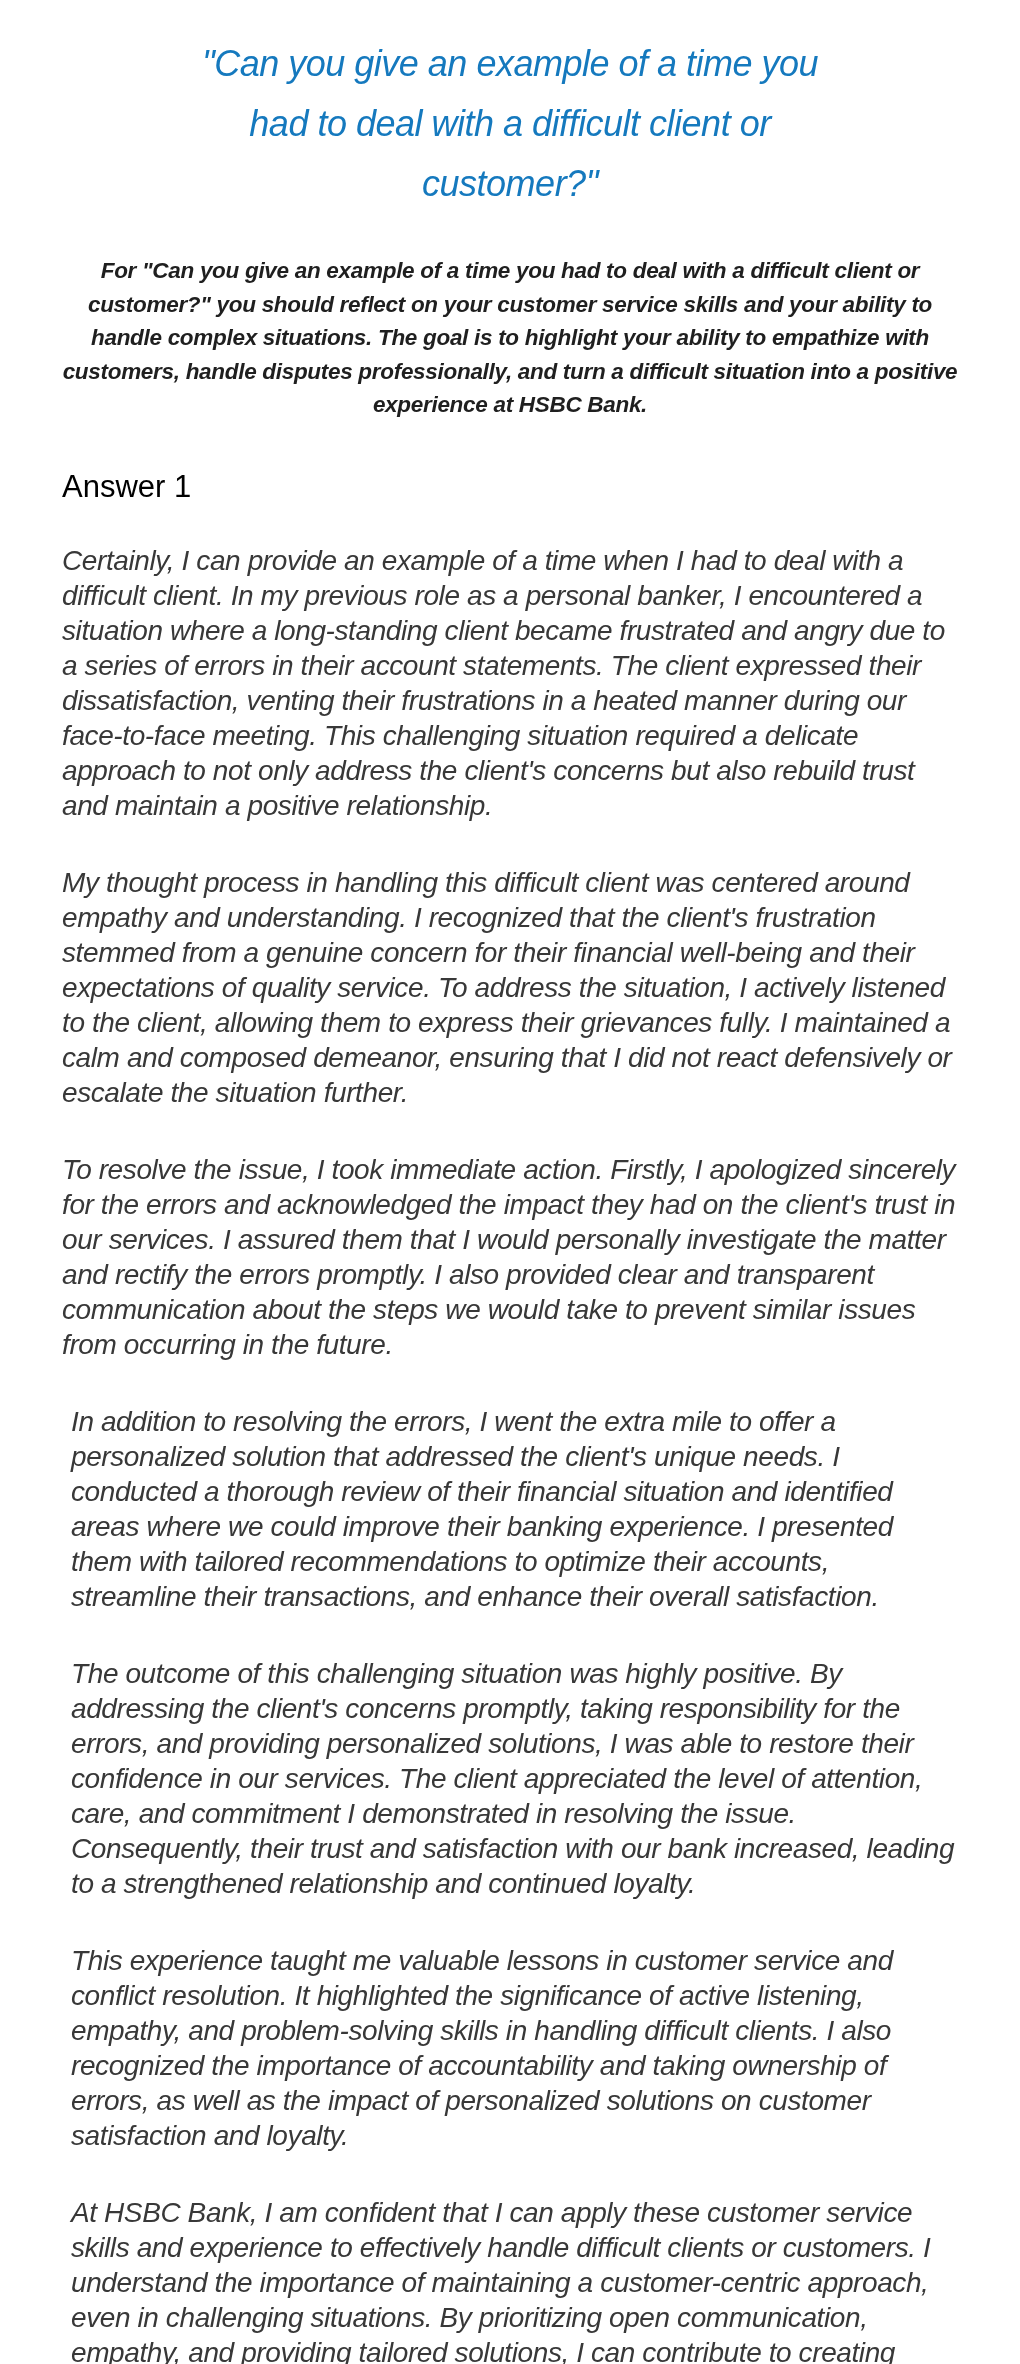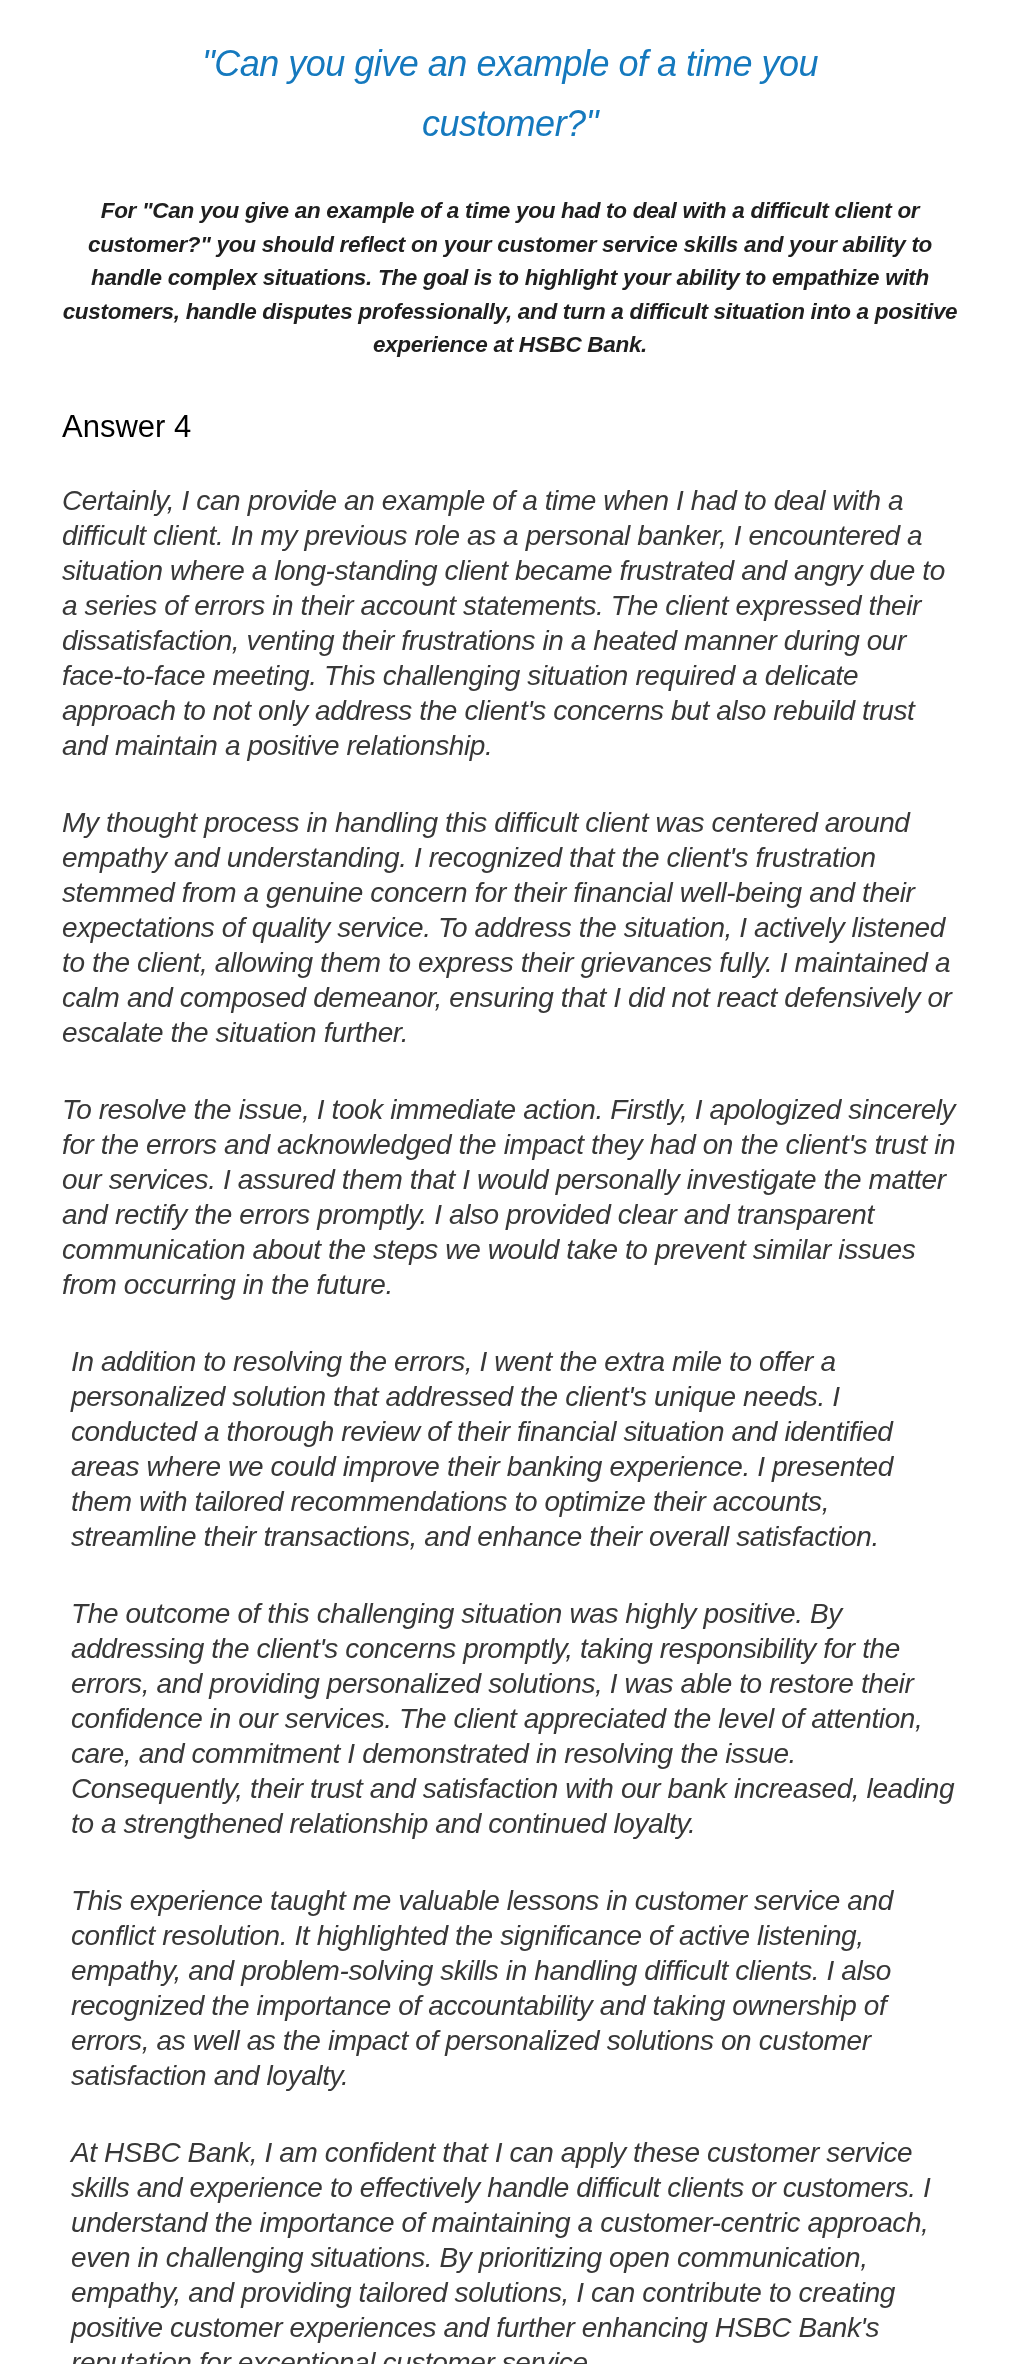--- a/index.html
+++ b/index.html
@@ -62,26 +62,27 @@
     padding-left: 9px;
   }
 </style>
 </head>
 <body>
 
 <div class="page" style="background: rgb(255, 255, 255);">
 
   <h1 class="question-title" style="color: rgb(21, 121, 190);">
     <span class="tline">"Can you give an example of a time you</span>
+    <span class="tline">had to deal with a difficult client or</span>
     <span class="tline">customer?"</span>
   </h1>
 
   <p class="intro" style="color: rgb(31, 31, 31);">For "Can you give an example of a time you had to deal with a difficult client or customer?" you should reflect on your customer service skills and your ability to handle complex situations. The goal is to highlight your ability to empathize with customers, handle disputes professionally, and turn a difficult situation into a positive experience at HSBC Bank.</p>
 
-  <h2 class="answer-heading" style="color: rgb(0, 0, 0);">Answer 4</h2>
+  <h2 class="answer-heading" style="color: rgb(0, 0, 0);">Answer 1</h2>
 
   <div class="paragraphs">
       <p style="color: rgb(56, 56, 56);">Certainly, I can provide an example of a time when I had to deal with a difficult client. In my previous role as a personal banker, I encountered a situation where a long-standing client became frustrated and angry due to a series of errors in their account statements. The client expressed their dissatisfaction, venting their frustrations in a heated manner during our face-to-face meeting. This challenging situation required a delicate approach to not only address the client's concerns but also rebuild trust and maintain a positive relationship.</p>
       <p style="color: rgb(56, 56, 56);">My thought process in handling this difficult client was centered around empathy and understanding. I recognized that the client's frustration stemmed from a genuine concern for their financial well-being and their expectations of quality service. To address the situation, I actively listened to the client, allowing them to express their grievances fully. I maintained a calm and composed demeanor, ensuring that I did not react defensively or escalate the situation further.</p>
       <p style="color: rgb(56, 56, 56);">To resolve the issue, I took immediate action. Firstly, I apologized sincerely for the errors and acknowledged the impact they had on the client's trust in our services. I assured them that I would personally investigate the matter and rectify the errors promptly. I also provided clear and transparent communication about the steps we would take to prevent similar issues from occurring in the future.</p>
       <p class="shift" style="color: rgb(56, 56, 56);">In addition to resolving the errors, I went the extra mile to offer a personalized solution that addressed the client's unique needs. I conducted a thorough review of their financial situation and identified areas where we could improve their banking experience. I presented them with tailored recommendations to optimize their accounts, streamline their transactions, and enhance their overall satisfaction.</p>
       <p class="shift" style="color: rgb(56, 56, 56);">The outcome of this challenging situation was highly positive. By addressing the client's concerns promptly, taking responsibility for the errors, and providing personalized solutions, I was able to restore their confidence in our services. The client appreciated the level of attention, care, and commitment I demonstrated in resolving the issue. Consequently, their trust and satisfaction with our bank increased, leading to a strengthened relationship and continued loyalty.</p>
       <p class="shift" style="color: rgb(56, 56, 56);">This experience taught me valuable lessons in customer service and conflict resolution. It highlighted the significance of active listening, empathy, and problem-solving skills in handling difficult clients. I also recognized the importance of accountability and taking ownership of errors, as well as the impact of personalized solutions on customer satisfaction and loyalty.</p>
       <p class="shift" style="color: rgb(56, 56, 56);">At HSBC Bank, I am confident that I can apply these customer service skills and experience to effectively handle difficult clients or customers. I understand the importance of maintaining a customer-centric approach, even in challenging situations. By prioritizing open communication, empathy, and providing tailored solutions, I can contribute to creating positive customer experiences and further enhancing HSBC Bank's reputation for exceptional customer service.</p>
     </div>

